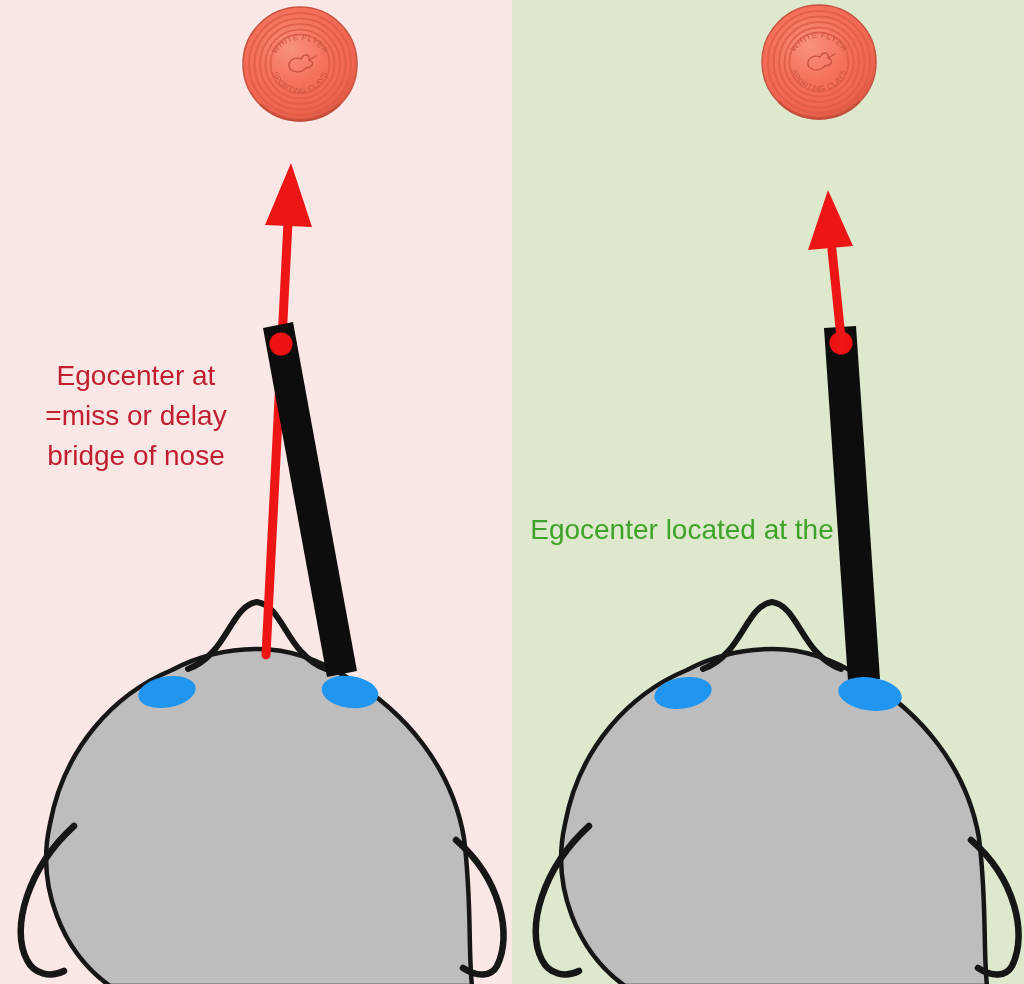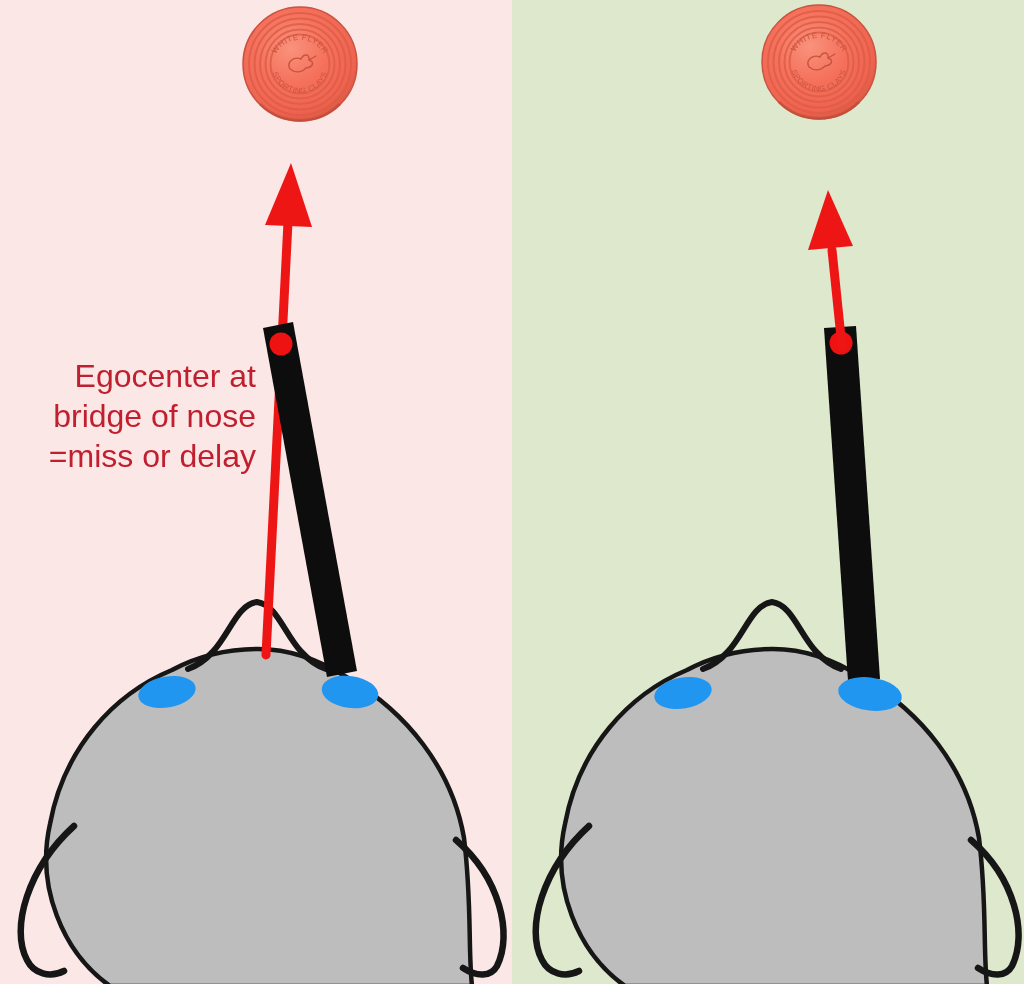--- a/index.html
+++ b/index.html
@@ -4,21 +4,21 @@
 <style>
   html,body{margin:0;padding:0;background:#888;}
   .stage{
     position:relative;width:1024px;height:984px;overflow:hidden;
     font-family:"Liberation Sans",sans-serif;
   }
   .panel{position:absolute;top:0;height:100%;}
   .panel-left{left:0;width:512px;background:#fce7e7;}
   .panel-right{left:512px;width:512px;background:#dde8cc;}
   .gfx{position:absolute;left:0;top:0;width:1024px;height:984px;}
-  .caption{position:absolute;text-align:right;font-size:32px;line-height:40px;font-weight:400;}
+  .caption{position:absolute;text-align:center;font-size:28px;line-height:40px;font-weight:400;}
   .caption-miss{left:16px;top:356px;width:240px;color:#bf1f2e;}
   .caption-hit{left:512px;top:510px;width:340px;color:#3fa32a;}
   .head-fill{fill:#bdbdbd;stroke:#161616;stroke-width:4.5;}
   .nose{fill:none;stroke:#161616;stroke-width:6;stroke-linecap:round;}
   .ear{fill:none;stroke:#161616;stroke-width:6.5;stroke-linecap:round;}
   .aim{stroke:#ee1515;stroke-width:9;stroke-linecap:round;}
   .aimfill{fill:#ee1515;}
   .barrel{fill:#0d0d0d;}
   .bead{fill:#ee1212;}
   .eye{fill:#2196f0;}
@@ -112,20 +112,21 @@
         <line class="aim" x1="842" y1="347" x2="832" y2="250"></line>
         <polygon class="aimfill" points="828,190 853,246 808,250"></polygon>
       </g>
       <ellipse class="eye" cx="683" cy="693" rx="29" ry="15.5" transform="rotate(-10 683 693)"></ellipse>
       <ellipse class="eye" cx="870" cy="694" rx="32" ry="16.5" transform="rotate(8 870 694)"></ellipse>
     </g>
   </svg>
 
   <div class="caption caption-miss">
     <div>Egocenter at</div>
+    <div>=miss or delay</div>
     <div>bridge of nose</div>
-    <div>=miss or delay</div>
   </div>
 
   <div class="caption caption-hit">
+    <div>Egocenter located at the</div>
   </div>
 
 </div>
 
 </body></html>

